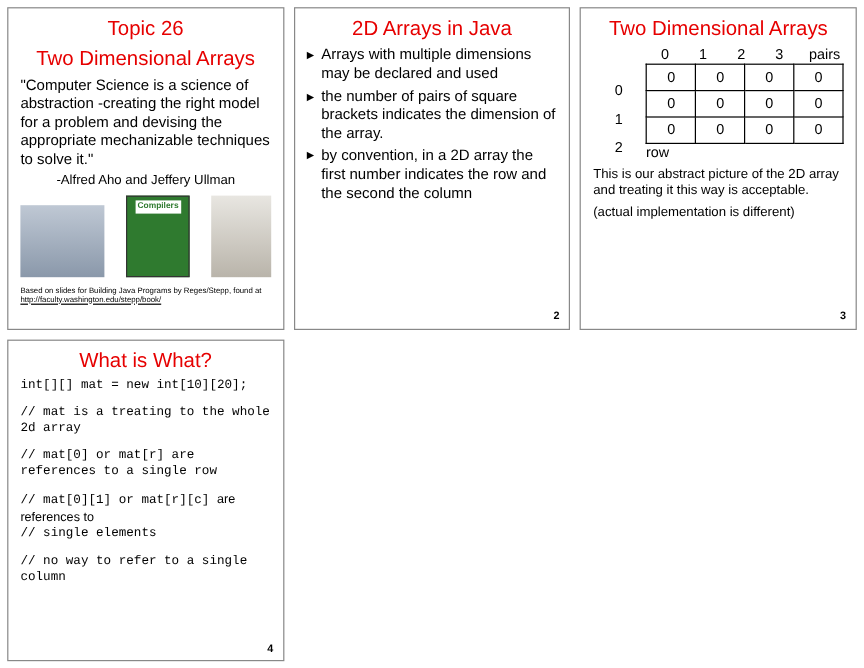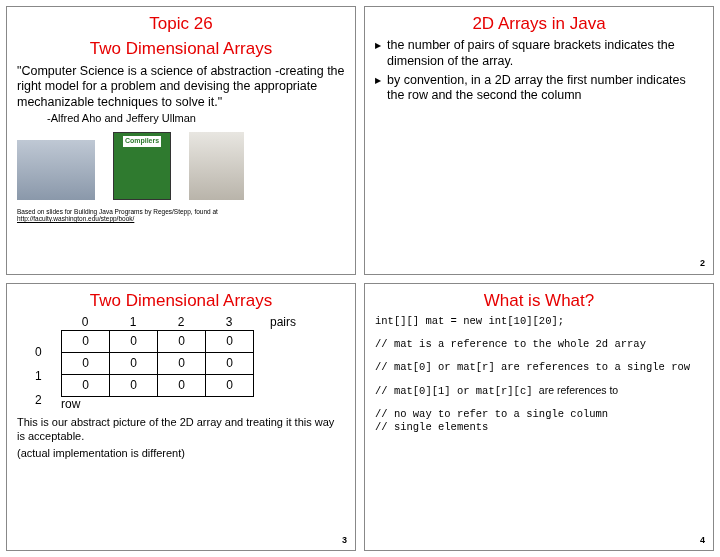--- a/index.html
+++ b/index.html
@@ -5,21 +5,21 @@
   * { box-sizing: border-box; margin: 0; padding: 0; }
   body {
     background: #fff;
     font-family: Arial, Helvetica, sans-serif;
     width: 720px;
     height: 557px;
     padding: 6px;
   }
   .grid {
     display: grid;
-    grid-template-columns: 1fr 1fr;
+    grid-template-columns: 1fr 1fr 1fr;
     grid-template-rows: 1fr 1fr;
     gap: 8px;
     width: 100%;
     height: 100%;
   }
   .slide {
     border: 1px solid #888;
     position: relative;
     padding: 6px 10px 4px 10px;
     font-size: 12px;
@@ -93,20 +93,23 @@
     </div>
     <div class="foot">
       <span>Based on slides for Building Java Programs by Reges/Stepp, found at</span><br>
       <span class="url">http://faculty.washington.edu/stepp/book/</span>
     </div>
   </div>
 
   <div class="slide">
     <div class="title">2D Arrays in Java</div>
     <ul class="bul">
+      <li>Arrays with multiple dimensions may be declared and used</li>
+    </ul>
+    <ul class="bul">
       <li>the number of pairs of square brackets indicates the dimension of the array.</li>
       <li>by convention, in a 2D array the first number indicates the row and the second the column</li>
     </ul>
     <div class="pagenum">2</div>
   </div>
 
   <div class="slide" style="position:relative;">
     <div class="title">Two Dimensional Arrays</div>
     <div class="colhdr">
       <span>0</span>
@@ -144,21 +147,21 @@
       </table>
     <div class="rowtxt">row</div>
     <div class="bodytxt">This is our abstract picture of the 2D array and treating it this way is acceptable.</div>
     <div class="bodytxt">(actual implementation is different)</div>
     <div class="pagenum">3</div>
   </div>
 
   <div class="slide wiw">
     <div class="title">What is What?</div>
     <code>int[][] mat = new int[10][20];</code>
-    <code>// mat is a reference to the whole 2d array</code>
+    <code>// mat is a treating to the whole 2d array</code>
     <code>// mat[0] or mat[r] are references to a single row</code>
     <code><span>// mat[0][1] or mat[r][c] </span><span style="font-family:Arial;">are references to</span></code>
+    <code style="margin-top:-10px;">// single elements</code>
     <code>// no way to refer to a single column</code>
-    <code style="margin-top:-10px;">// single elements</code>
     <div class="pagenum">4</div>
   </div>
 
 </div>
 
 </body></html>

